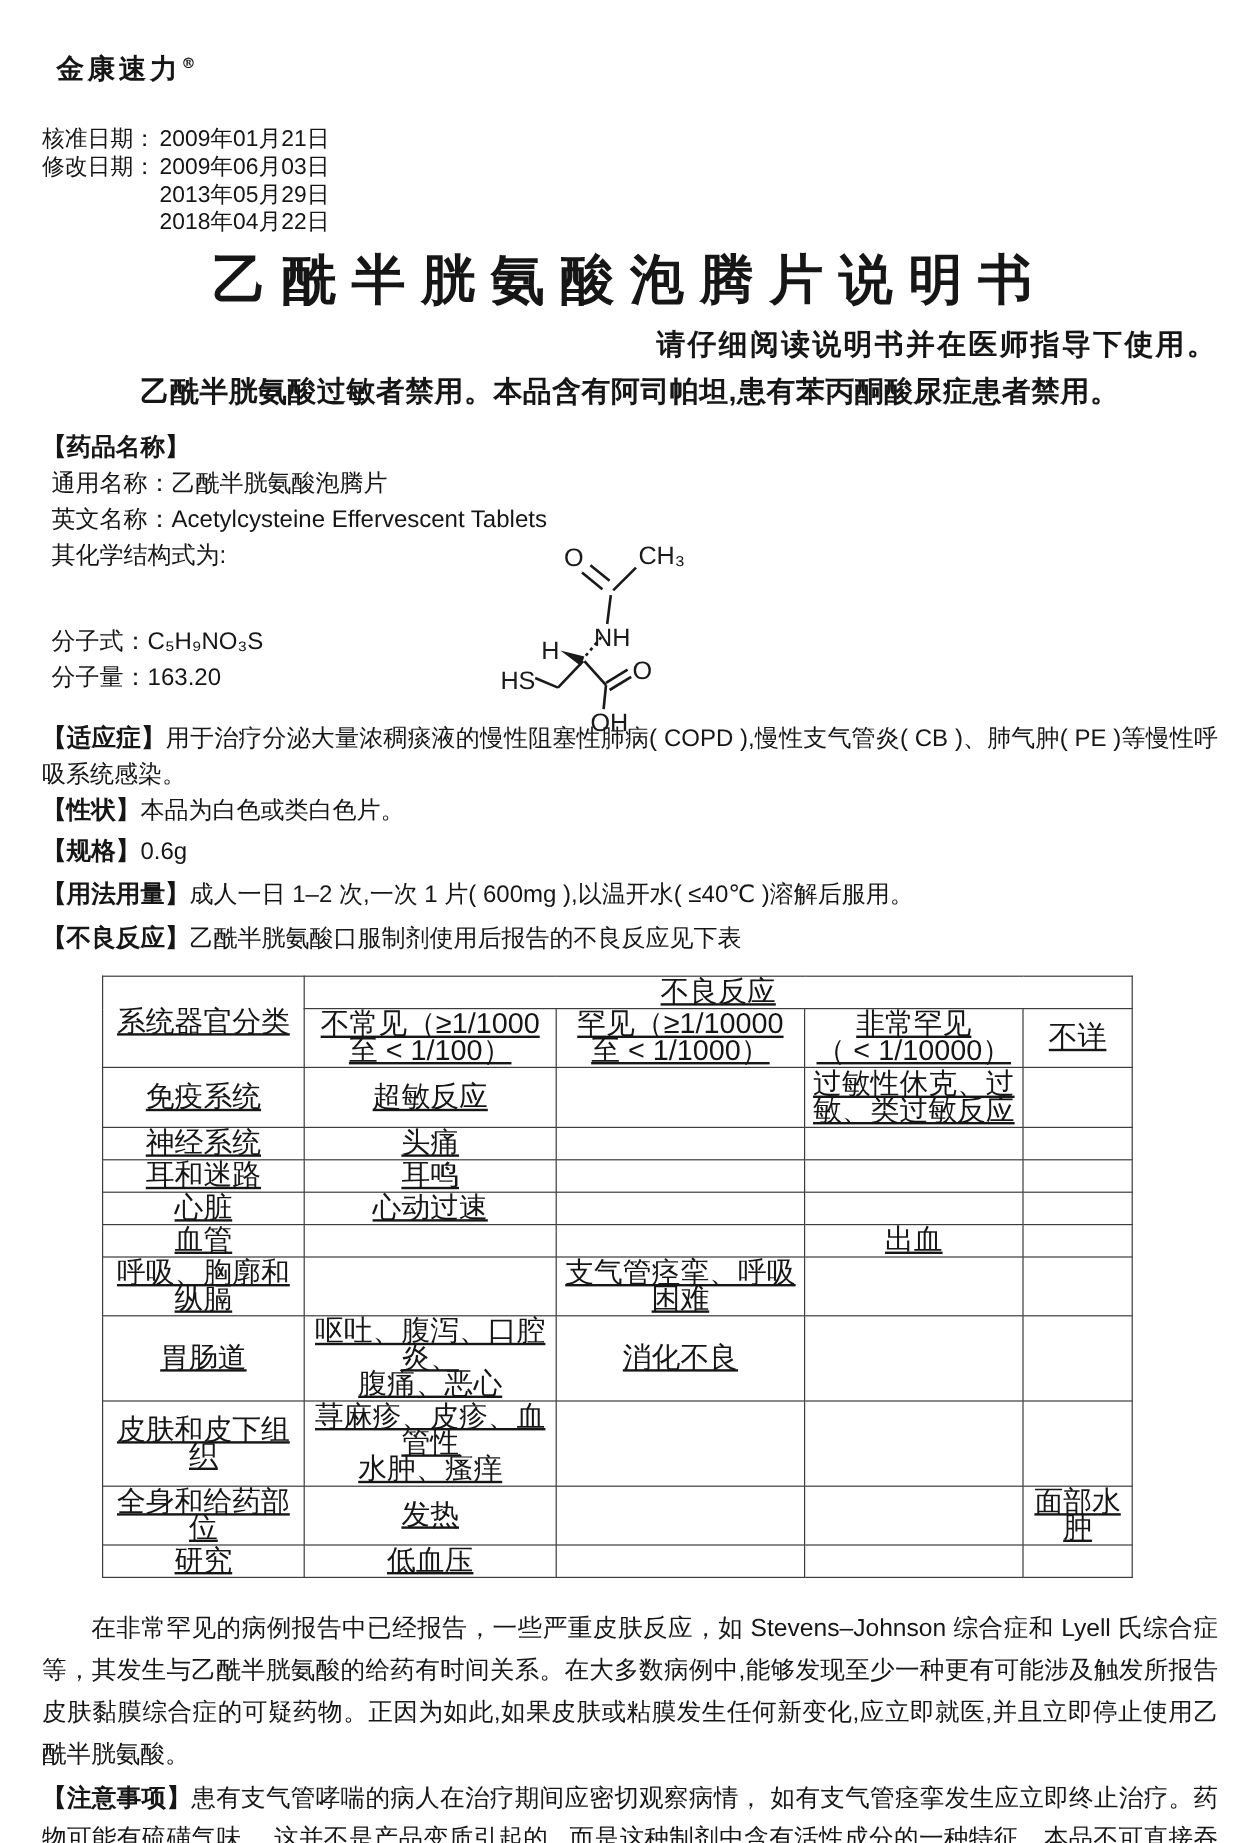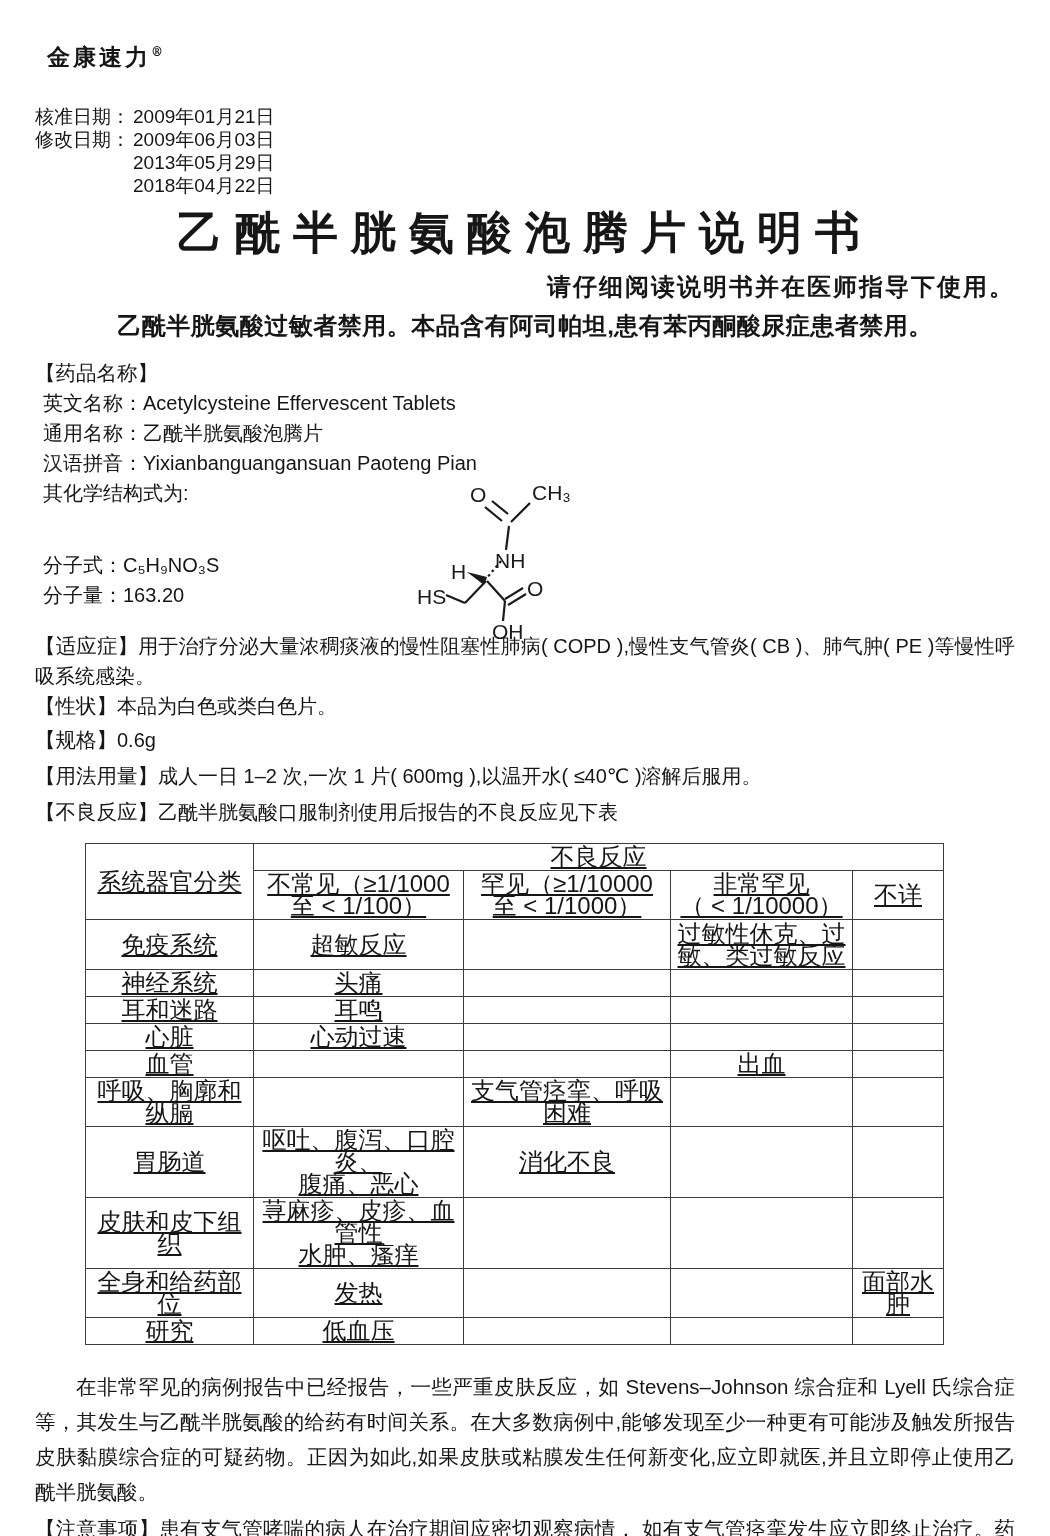--- a/index.html
+++ b/index.html
@@ -15,21 +15,21 @@
   .dates { margin: 32px 0 0 0; font-size: 19px; line-height: 23px; }
   .date-row { display: flex; }
   .date-label { width: 98px; flex: 0 0 98px; }
 
   .doc-title { margin-top: 8px; text-align: center; font-size: 45px; font-weight: 900;
                letter-spacing: 13px; line-height: 56px; white-space: nowrap; }
   .subtitle1 { margin-top: 10px; text-align: right; font-size: 24px; font-weight: 700; letter-spacing: 2px; }
   .subtitle2 { margin-top: 7px; text-align: center; font-size: 24px; font-weight: 700; letter-spacing: 0.5px; }
 
   .sec { font-size: 20px; line-height: 30px; }
-  .sec-hd { font-weight: 400; font-size: 20.5px; }
+  .sec-hd { font-weight: 700; font-size: 20.5px; }
   .mt { margin-top: 8px; }
   .indent { padding-left: 8px; }
   .just { text-align: justify; }
 
   .structure-region { position: relative; height: 150px; }
   .struct-svg { position: absolute; left: 372px; top: 0px; }
   .spacer42 { height: 42px; }
 
   .adr-intro { margin-top: 4px; }
 
@@ -74,27 +74,24 @@
       </div>
     </div>
 
     <div class="doc-title">乙酰半胱氨酸泡腾片说明书</div>
     <div class="subtitle1">请仔细阅读说明书并在医师指导下使用。</div>
     <div class="subtitle2">乙酰半胱氨酸过敏者禁用。本品含有阿司帕坦,患有苯丙酮酸尿症患者禁用。</div>
 
     <div class="sec sec-hd mt" style="margin-top:16px">【药品名称】</div>
 
     <div class="sec indent">
+      <span>通用名称：</span><span>乙酰半胱氨酸泡腾片</span>
+    </div>
+    <div class="sec indent">
       <span>英文名称：</span><span>Acetylcysteine Effervescent Tablets</span>
-    </div>
-    <div class="sec indent">
-      <span>通用名称：</span><span>乙酰半胱氨酸泡腾片</span>
-    </div>
-    <div class="sec indent">
-      <span>汉语拼音：</span><span>Yixianbanguangansuan Paoteng Pian</span>
     </div>
 
 
     <div class="structure-region">
       <div class="sec indent">其化学结构式为:</div>
       <div class="spacer42"></div>
       <div class="sec indent">
         <span>分子式：</span><span>C₅H₉NO₃S</span>
       </div>
       <div class="sec indent">

